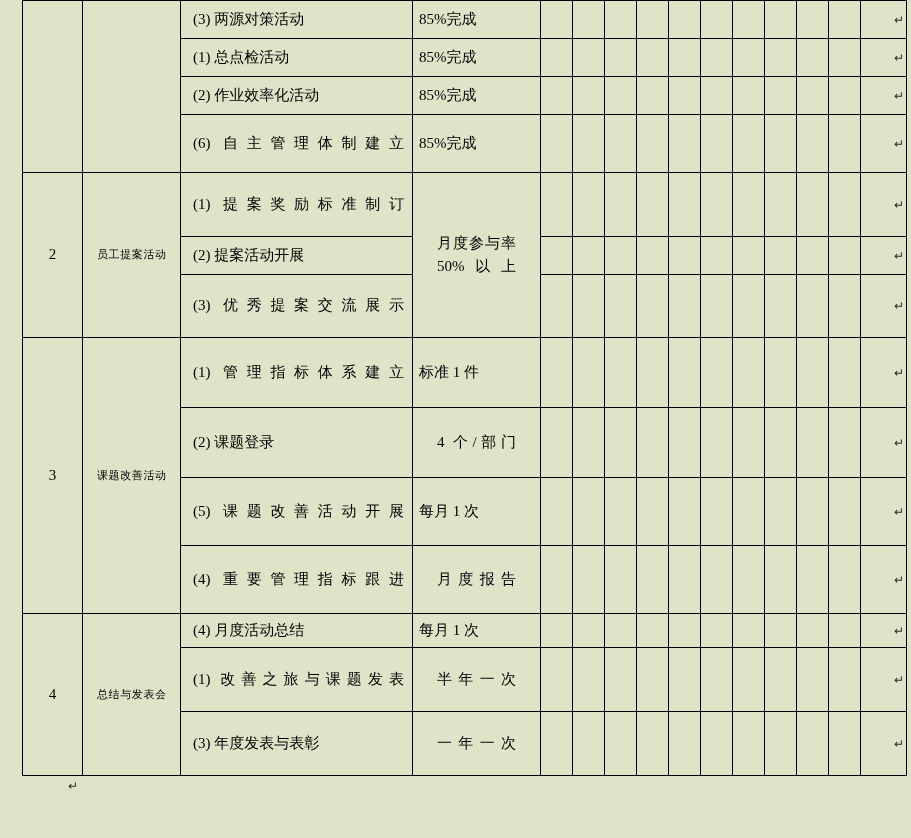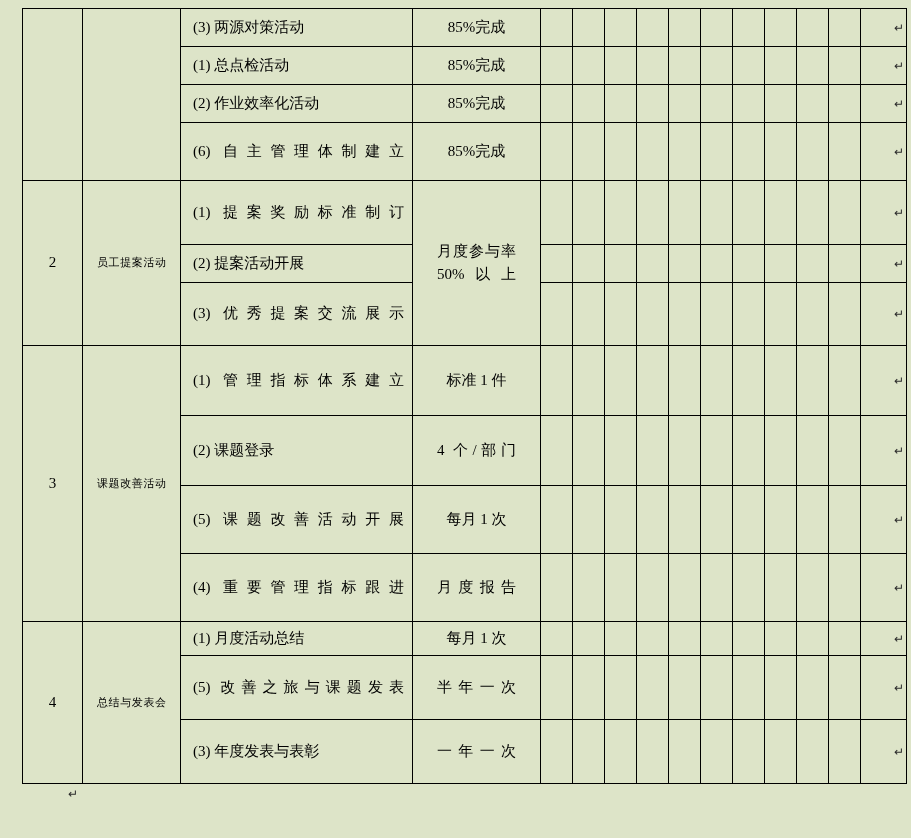--- a/index.html
+++ b/index.html
@@ -18,21 +18,20 @@
     position: relative;
     width: 911px;
     height: 838px;
     background: #dde4c8;
   }
   table.doc-table {
     border-collapse: collapse;
     table-layout: fixed;
     width: 884px;
     margin-left: 22px;
-    margin-top: 8px;
     background: #84cc16;
     padding-left: 36px;
   }
   table.doc-table td {
     border: 1px solid #000;
     padding: 0;
     vertical-align: middle;
     font-size: 15px;
     line-height: 1.55;
     background: #dde4c8;
@@ -58,21 +57,21 @@
     text-align: justify;
     text-align-last: left;
     padding-left: 12px;
     padding-right: 8px;
     font-size: 15px;
   }
   .c-item.just {
     text-align-last: justify;
   }
   .c-goal {
-    text-align: center;
+    text-align: left;
     font-size: 15px;
     padding-left: 6px;
     padding-right: 6px;
   }
   .c-goal.just {
     text-align: justify;
     text-align-last: justify;
     padding-left: 24px;
     padding-right: 24px;
   }
@@ -379,21 +378,21 @@
       </tr>
 
       <tr style="height:34px">
         <td rowspan="3">
           <div class="cell-inner c-num">4</div>
         </td>
         <td rowspan="3">
           <div class="cell-inner c-cat">总结与发表会</div>
         </td>
         <td>
-          <div class="cell-inner c-item">(1) 月度活动总结</div>
+          <div class="cell-inner c-item">(4) 月度活动总结</div>
         </td>
         <td>
           <div class="cell-inner c-goal">每月 1 次</div>
         </td>
         <td></td>
         <td></td>
         <td></td>
         <td></td>
         <td></td>
         <td></td>
@@ -401,21 +400,21 @@
         <td></td>
         <td></td>
         <td></td>
         <td class="month-cell">
           <span class="pilcrow">↵</span>
         </td>
       </tr>
 
       <tr style="height:64px">
         <td>
-          <div class="cell-inner c-item just">(5) 改善之旅与课题发表</div>
+          <div class="cell-inner c-item just">(1) 改善之旅与课题发表</div>
         </td>
         <td>
           <div class="cell-inner c-goal just">半年一次</div>
         </td>
         <td></td>
         <td></td>
         <td></td>
         <td></td>
         <td></td>
         <td></td>

